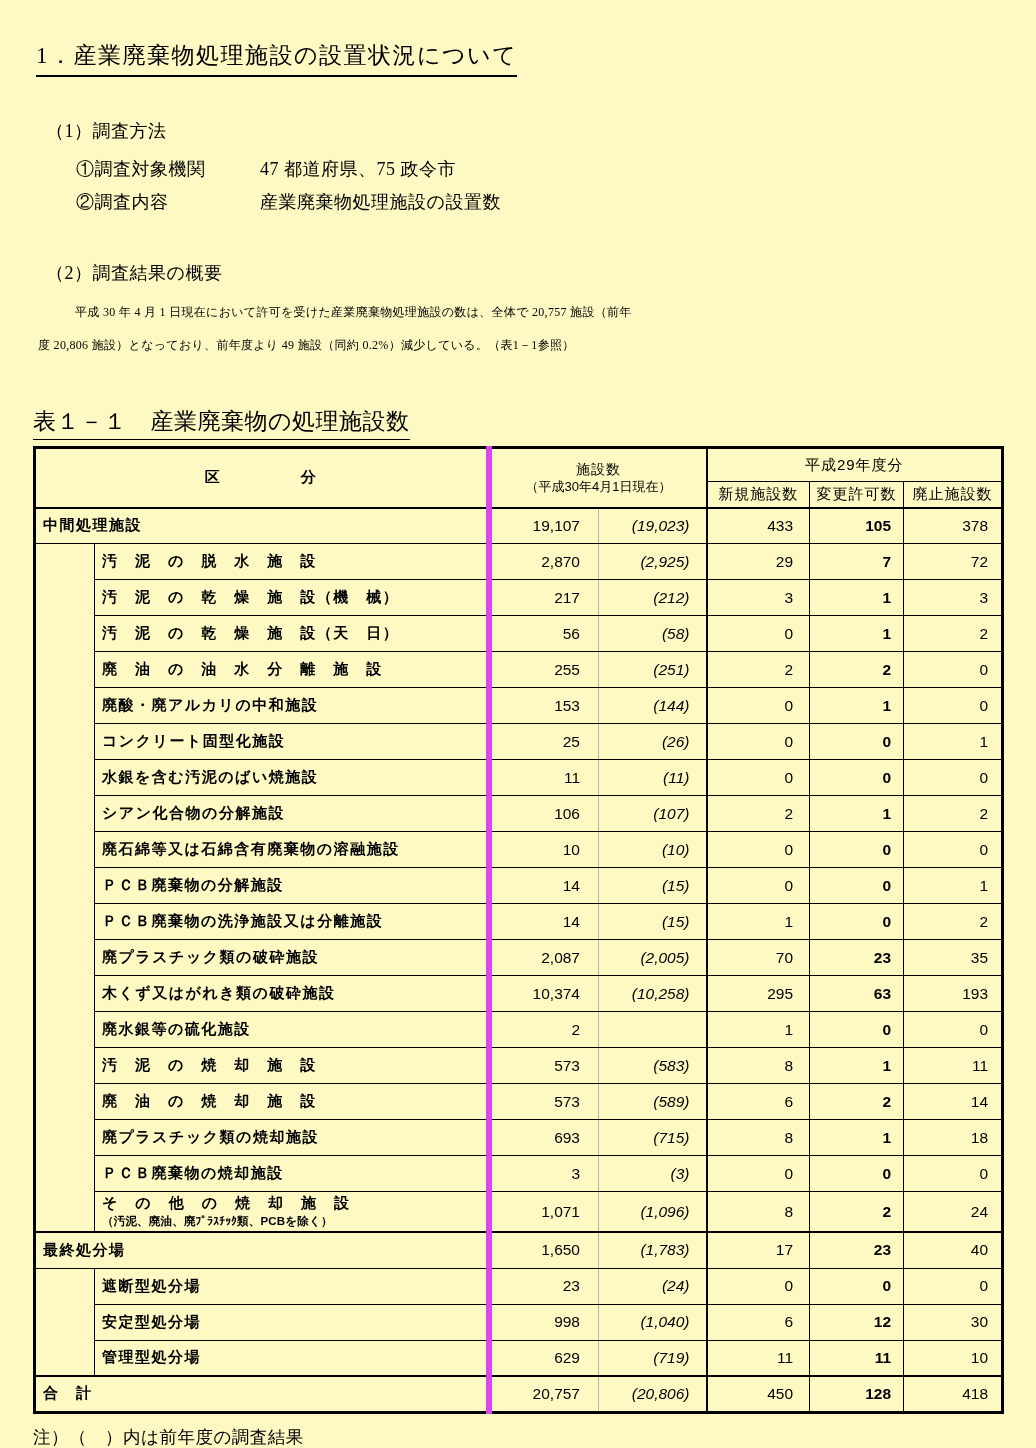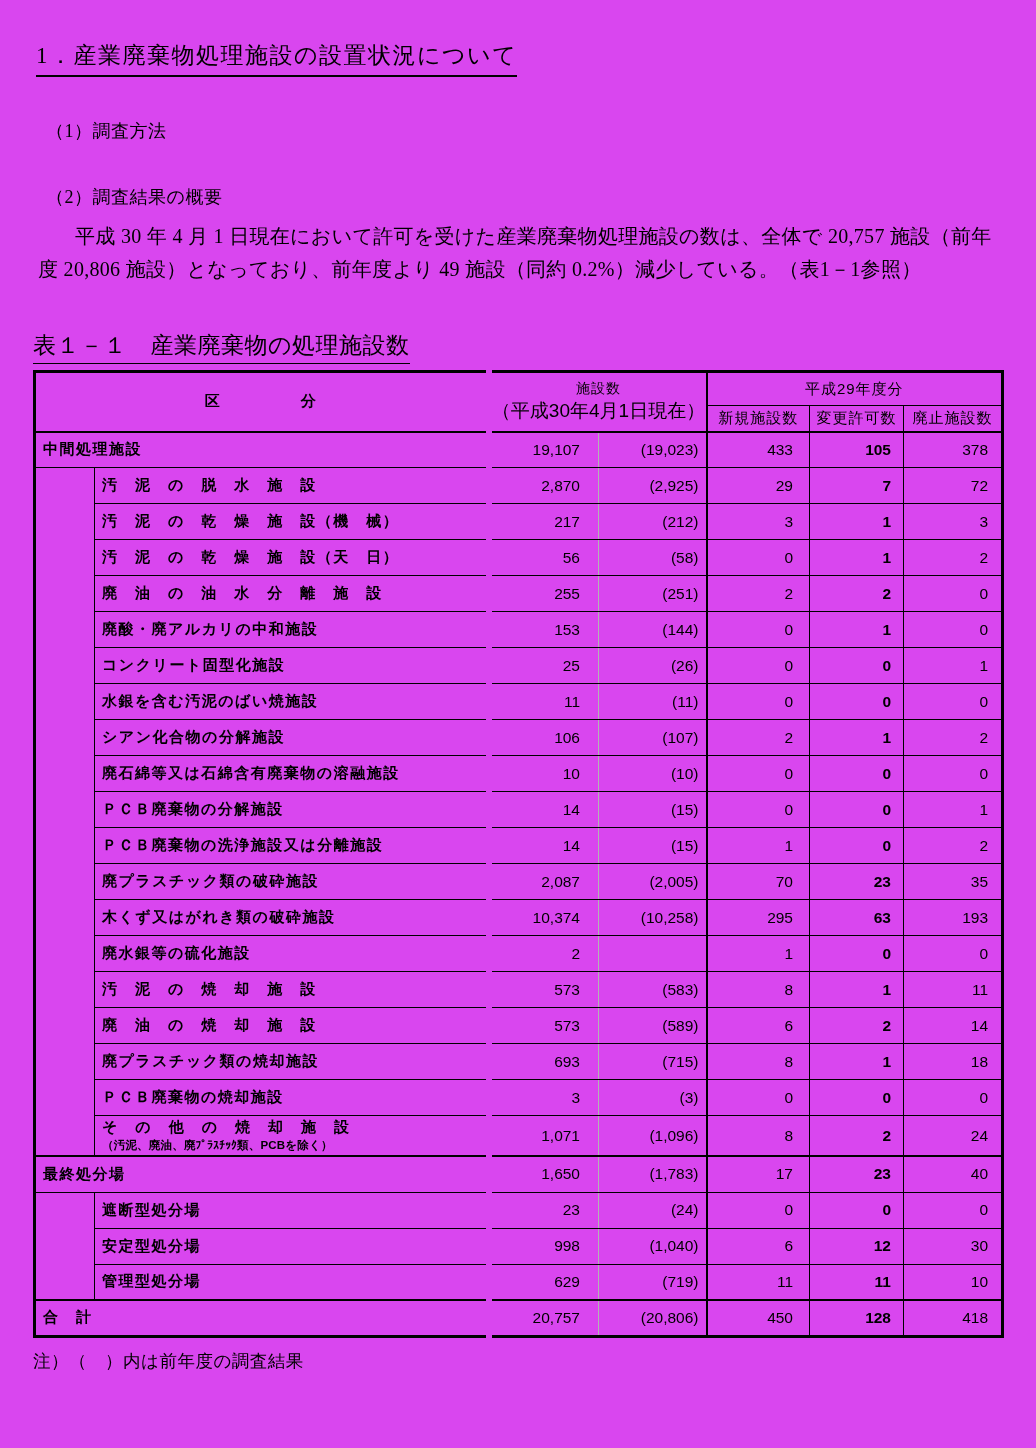--- a/index.html
+++ b/index.html
@@ -1,78 +1,88 @@
 <!DOCTYPE html>
 <html><head>
 <meta charset="utf-8">
 <style>
   * { box-sizing: border-box; }
   html, body { margin: 0; padding: 0; background: #fff; }
   .page {
     width: 1036px; height: 1448px;
-    background: #d946ef; color: #000;
+    background: #fef9c3; color: #000;
     padding: 40px 33px 0 33px;
     font-family: "Liberation Serif", serif;
     position: relative; overflow: hidden;
   }
   .doc-title { margin: 0 0 0 3px; font-size: 23px; font-weight: normal; letter-spacing: 1.5px; }
   .doc-title .underline { border-bottom: 2.5px solid #000; padding-bottom: 4px; display: inline-block; }
   .sec-heading { margin: 42px 0 0 13px; font-size: 18px; letter-spacing: 0.5px; }
   .method-list { margin: 10px 0 0 43px; }
   .method-item { display: flex; font-size: 18px; line-height: 33px; }
   .m-label { width: 184px; letter-spacing: 0.5px; }
   .m-value { letter-spacing: 0.5px; }
-  .para { margin: 11px 0 16px 5px; font-size: 20px; line-height: 33px; letter-spacing: 0.3px; }
+  .para { margin: 11px 0 16px 5px; font-size: 12px; line-height: 33px; letter-spacing: 0.3px; }
   .para .line { display: block; }
   .para .indent1 { padding-left: 37px; }
   .caption { margin: 44px 0 6px 0; font-size: 23px; }
   .caption .underline2 { border-bottom: 1.5px solid #000; padding-bottom: 2px; display: inline-block; letter-spacing: 0.5px; }
 
   table.facilities {
     border-collapse: collapse; table-layout: fixed;
     width: 968px; border: 3px solid #000;
     font-family: "Liberation Sans", sans-serif;
   }
   .facilities th, .facilities td { border: 1px solid #000; padding: 0; vertical-align: middle; }
   .facilities thead tr.h1 { height: 34px; }
   .facilities thead tr.h2 { height: 26px; }
   .facilities th { font-weight: normal; font-size: 15px; text-align: center; letter-spacing: 1px; }
   .facilities th.count { font-size: 14px; line-height: 1.35; }
-  .facilities th.count .count-sub { font-size: 19px; letter-spacing: 0; }
+  .facilities th.count .count-sub { font-size: 13px; letter-spacing: 0; }
   .facilities th.cat, .facilities td.label { border-right: 6px solid #d946ef; font-weight: bold; }
   .facilities th.count, .facilities td.prev { border-right: 2px solid #000; }
   .facilities td.cur { border-right: 1px solid #b3b3b3; }
   .facilities tbody tr { height: 36px; }
   .facilities tbody tr.tall { height: 39px; }
   .facilities tbody tr:first-child td { border-top: 2px solid #000; }
   .facilities tbody tr.section td { border-top: 2px solid #000; }
   .facilities td.indent { border-right: 1px solid #000; }
   .facilities td.label { text-align: left; padding: 2px 4px 2px 7px; font-size: 15px; letter-spacing: 1.5px; }
   .facilities td.label .lab-note { font-size: 11.5px; letter-spacing: 0.2px; margin-top: 1px; }
   .facilities td.cur, .facilities td.prev, .facilities td.new, .facilities td.chg, .facilities td.abo {
     text-align: right; font-size: 15.5px;
   }
   .facilities td.cur { padding-right: 18px; }
-  .facilities td.prev { padding-right: 7px; }
+  .facilities td.prev { padding-right: 16px; font-style: italic; }
   .facilities td.new { padding-right: 16px; }
   .facilities td.chg { padding-right: 12px; font-weight: bold; }
   .facilities td.abo { padding-right: 13px; }
   .note { margin: 11px 0 0 0; font-size: 17.5px; letter-spacing: 0.5px; }
 </style>
 </head>
 <body>
 
 <div class="page">
 
   <h1 class="doc-title">
     <span class="underline">1．産業廃棄物処理施設の設置状況について</span>
   </h1>
 
   <div class="sec">
     <div class="sec-heading">（1）調査方法</div>
+    <div class="method-list">
+      <div class="method-item">
+        <span class="m-label">①調査対象機関</span>
+        <span class="m-value">47 都道府県、75 政令市</span>
+      </div>
+      <div class="method-item">
+        <span class="m-label">②調査内容</span>
+        <span class="m-value">産業廃棄物処理施設の設置数</span>
+      </div>
+    </div>
   </div>
 
   <div class="sec">
     <div class="sec-heading">（2）調査結果の概要</div>
     <p class="para">
       <span class="line indent1">平成 30 年 4 月 1 日現在において許可を受けた産業廃棄物処理施設の数は、全体で 20,757 施設（前年</span>
       <span class="line">度 20,806 施設）となっており、前年度より 49 施設（同約 0.2%）減少している。（表1－1参照）</span>
     </p>
   </div>
 

